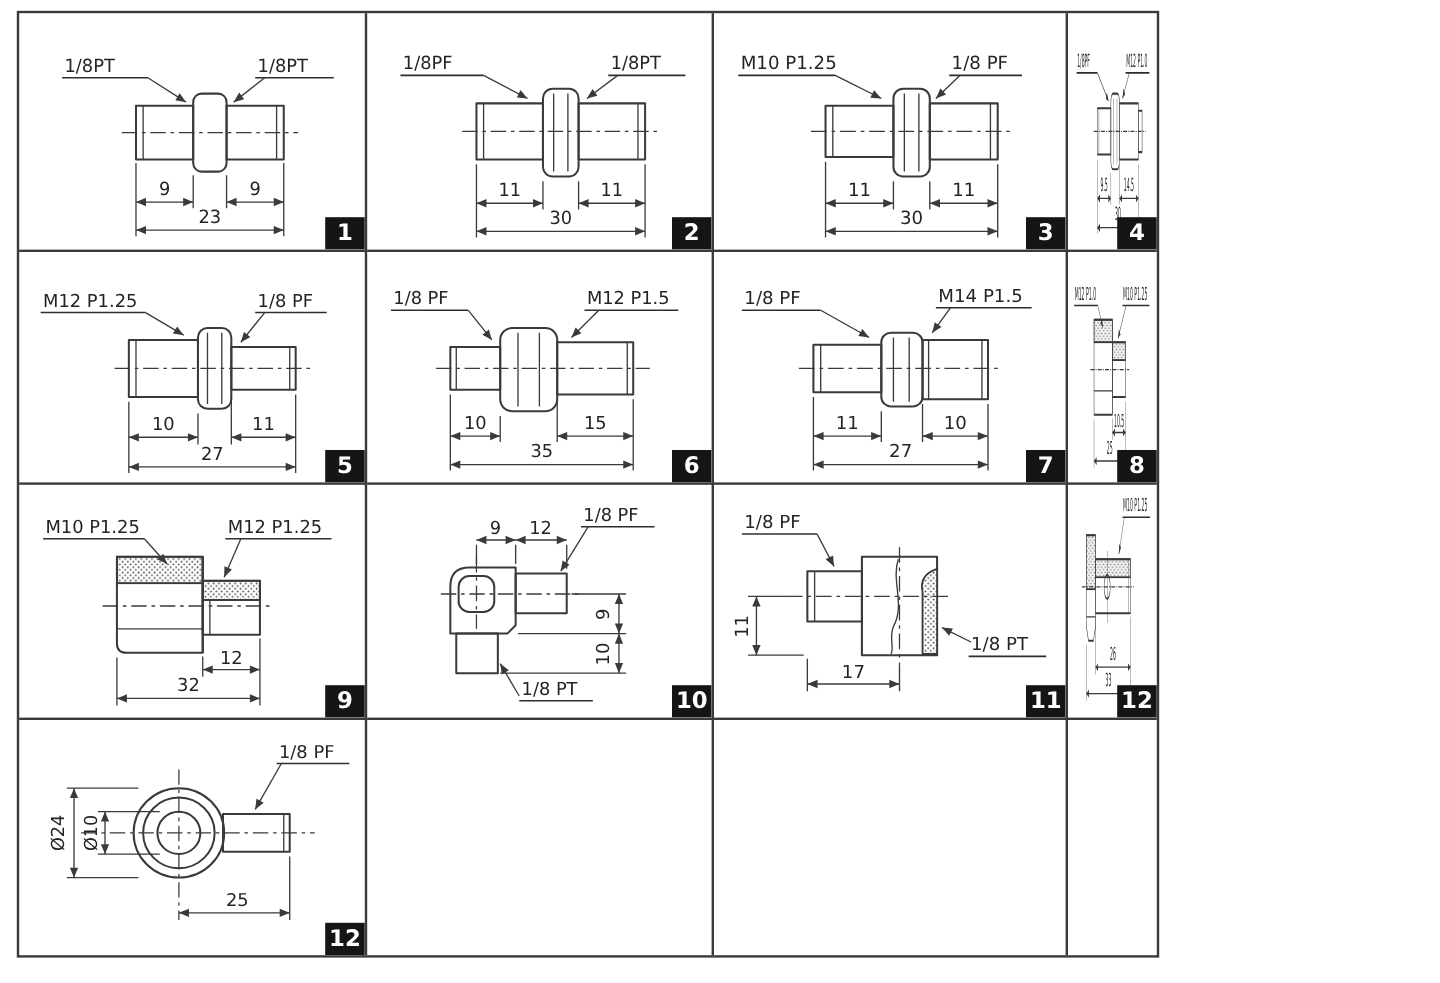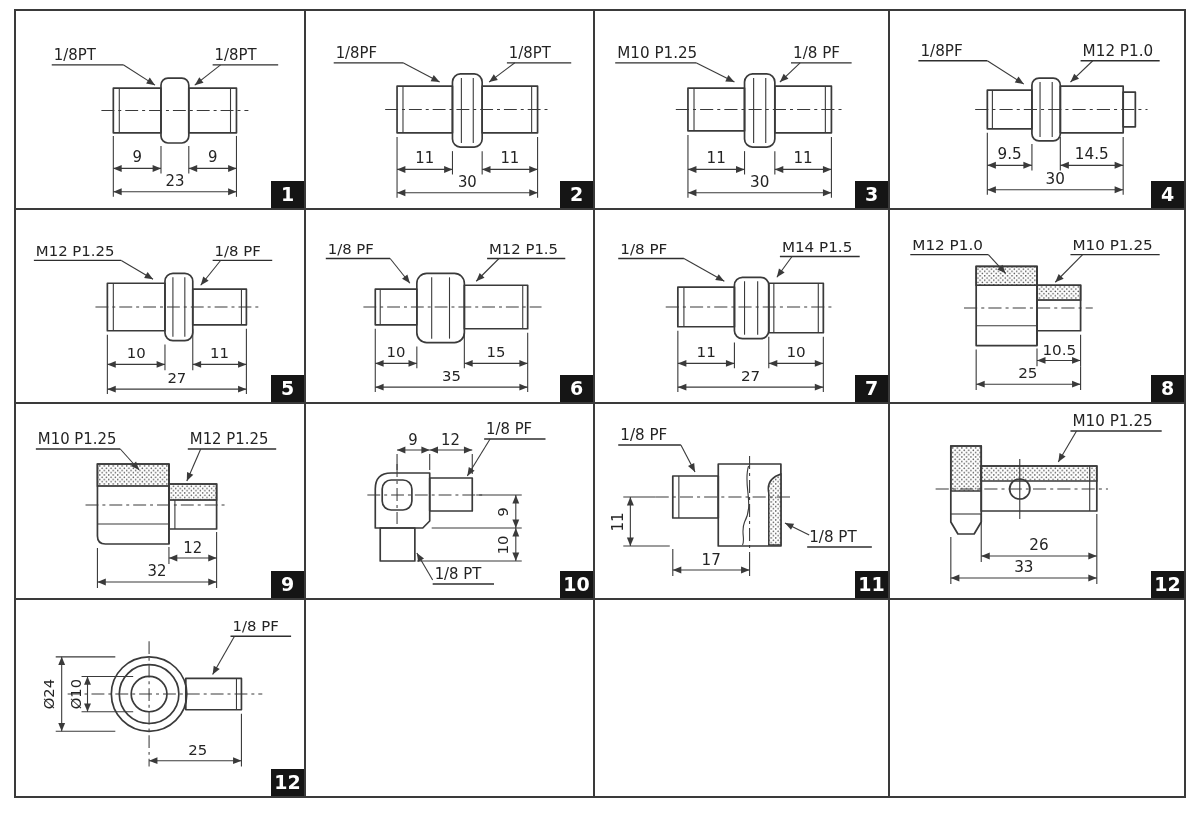--- a/index.html
+++ b/index.html
@@ -1,17 +1,17 @@
 <!DOCTYPE html>
 <html><head>
 <meta charset="utf-8">
 <style>
   html,body{margin:0;padding:0;background:#ffffff;}
   body{position:relative;width:1200px;height:819px;font-family:"DejaVu Sans",sans-serif;}
-  .board{position:absolute;left:14px;top:9px;width:1172px;height:789px;
+  .board{position:absolute;left:14px;top:9px;width:952px;height:789px;
          display:grid;grid-template-columns:290px 289px 295px 1fr;
          grid-template-rows:199px 194px 196px 1fr;
          border:2px solid #3a3a3a;box-sizing:border-box;background:#fff;}
   .cell{position:relative;border-right:2px solid #3a3a3a;border-bottom:2px solid #3a3a3a;box-sizing:border-box;overflow:hidden;}
   .cell.lastcol{border-right:none;}
   .cell.lastrow{border-bottom:none;}
   .cell svg{position:absolute;left:0;top:0;width:100%;height:100%;}
   .badge{position:absolute;right:0;bottom:0;min-width:27px;height:27px;line-height:27px;
          padding:0 3px;background:#151515;color:#ffffff;font-weight:bold;font-size:19px;
          text-align:center;font-family:"DejaVu Sans",sans-serif;}

